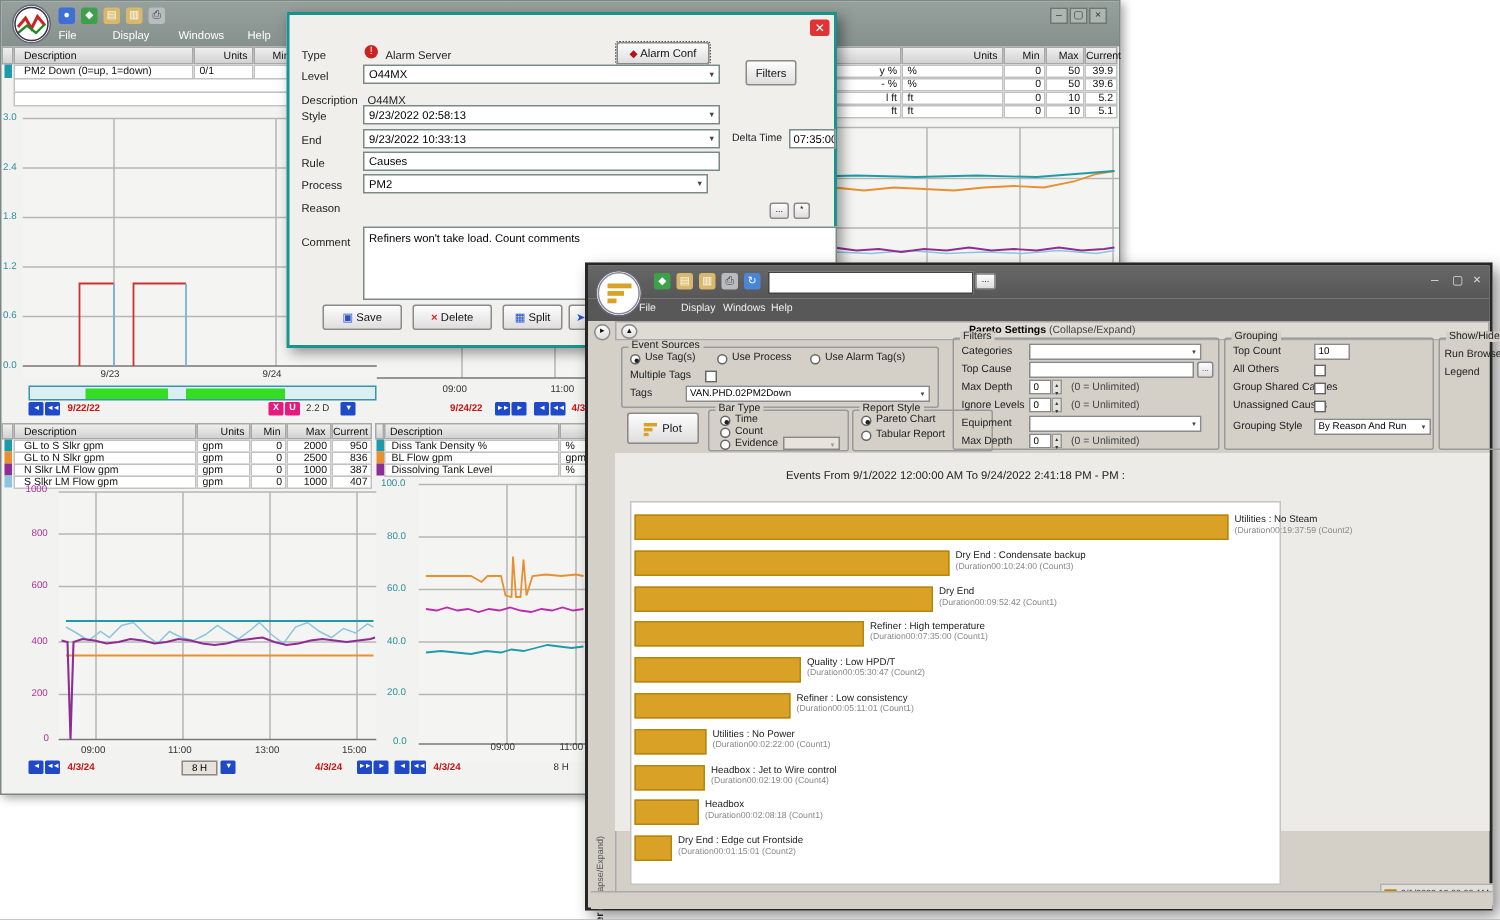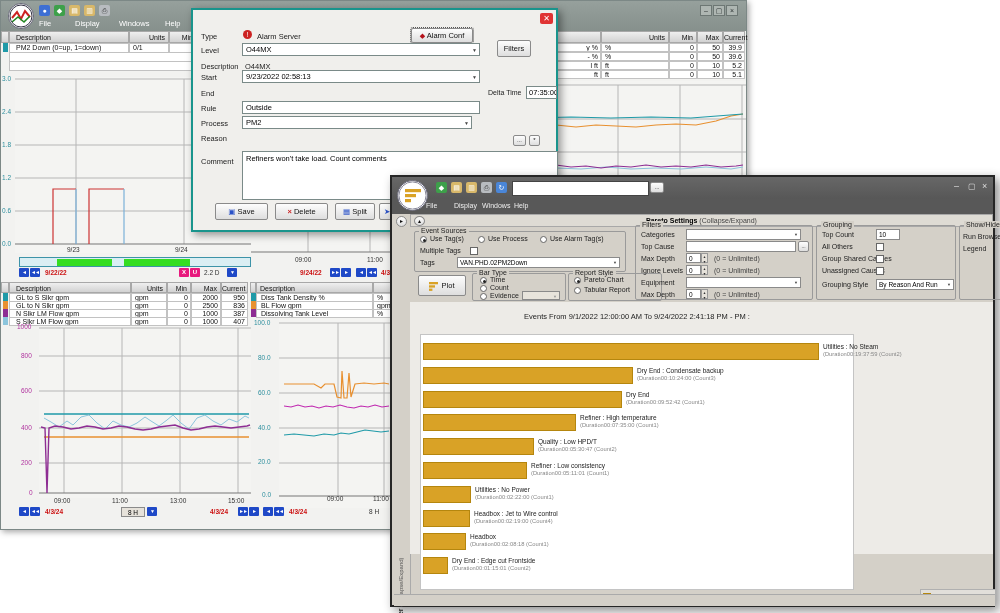--- a/index.html
+++ b/index.html
@@ -310,29 +310,30 @@
       <span style="color:#b5121b;font-size:7px;">◆</span> <span>Alarm Conf</span>
     </div>
 
     <span class="ea-lab" style="left:8px;top:36px;">Level</span>
     <div class="fld" style="left:49px;top:33px;width:238px;height:13px;"><span>O44MX</span><span class="car" style="line-height:13px;">▼</span></div>
     <div class="btn" style="left:304px;top:30px;width:34px;height:17px;line-height:15px;">Filters</div>
 
     <span class="ea-lab" style="left:8px;top:52px;">Description</span>
     <span class="ea-lab" style="left:52px;top:52px;">O44MX</span>
 
-    <span class="ea-lab" style="left:8px;top:63px;">Start</span>
+    <span class="ea-lab" style="left:8px;top:63px;">Style</span>
     <div class="fld" style="left:49px;top:60px;width:238px;height:13px;"><span>9/23/2022 02:58:13</span><span class="car" style="line-height:13px;">▼</span></div>
 
     <span class="ea-lab" style="left:8px;top:79px;">End</span>
+    <div class="fld" style="left:49px;top:76px;width:238px;height:13px;"><span>9/23/2022 10:33:13</span><span class="car" style="line-height:13px;">▼</span></div>
     <span class="ea-lab" style="left:295px;top:79px;font-size:7px;">Delta Time</span>
     <div class="fld" style="left:333px;top:76px;width:31px;height:13px;padding:0 2px;">07:35:00</div>
 
     <span class="ea-lab" style="left:8px;top:94px;">Rule</span>
-    <div class="fld" style="left:49px;top:91px;width:238px;height:13px;">Outside</div>
+    <div class="fld" style="left:49px;top:91px;width:238px;height:13px;">Causes</div>
 
     <span class="ea-lab" style="left:8px;top:109px;">Process</span>
     <div class="fld" style="left:49px;top:106px;width:230px;height:13px;"><span>PM2</span><span class="car" style="line-height:13px;">▼</span></div>
 
     <span class="ea-lab" style="left:8px;top:124px;">Reason</span>
     <div class="btn" style="left:320px;top:125px;width:13px;height:11px;line-height:8px;font-size:6px;">...</div>
     <div class="btn" style="left:336px;top:125px;width:11px;height:11px;line-height:9px;font-size:6px;">*</div>
 
     <span class="ea-lab" style="left:8px;top:147px;">Comment</span>
     <div class="fld" style="left:49px;top:141px;width:316px;height:49px;line-height:10px;padding-top:2px;">Refiners won't take load. Count comments</div>

